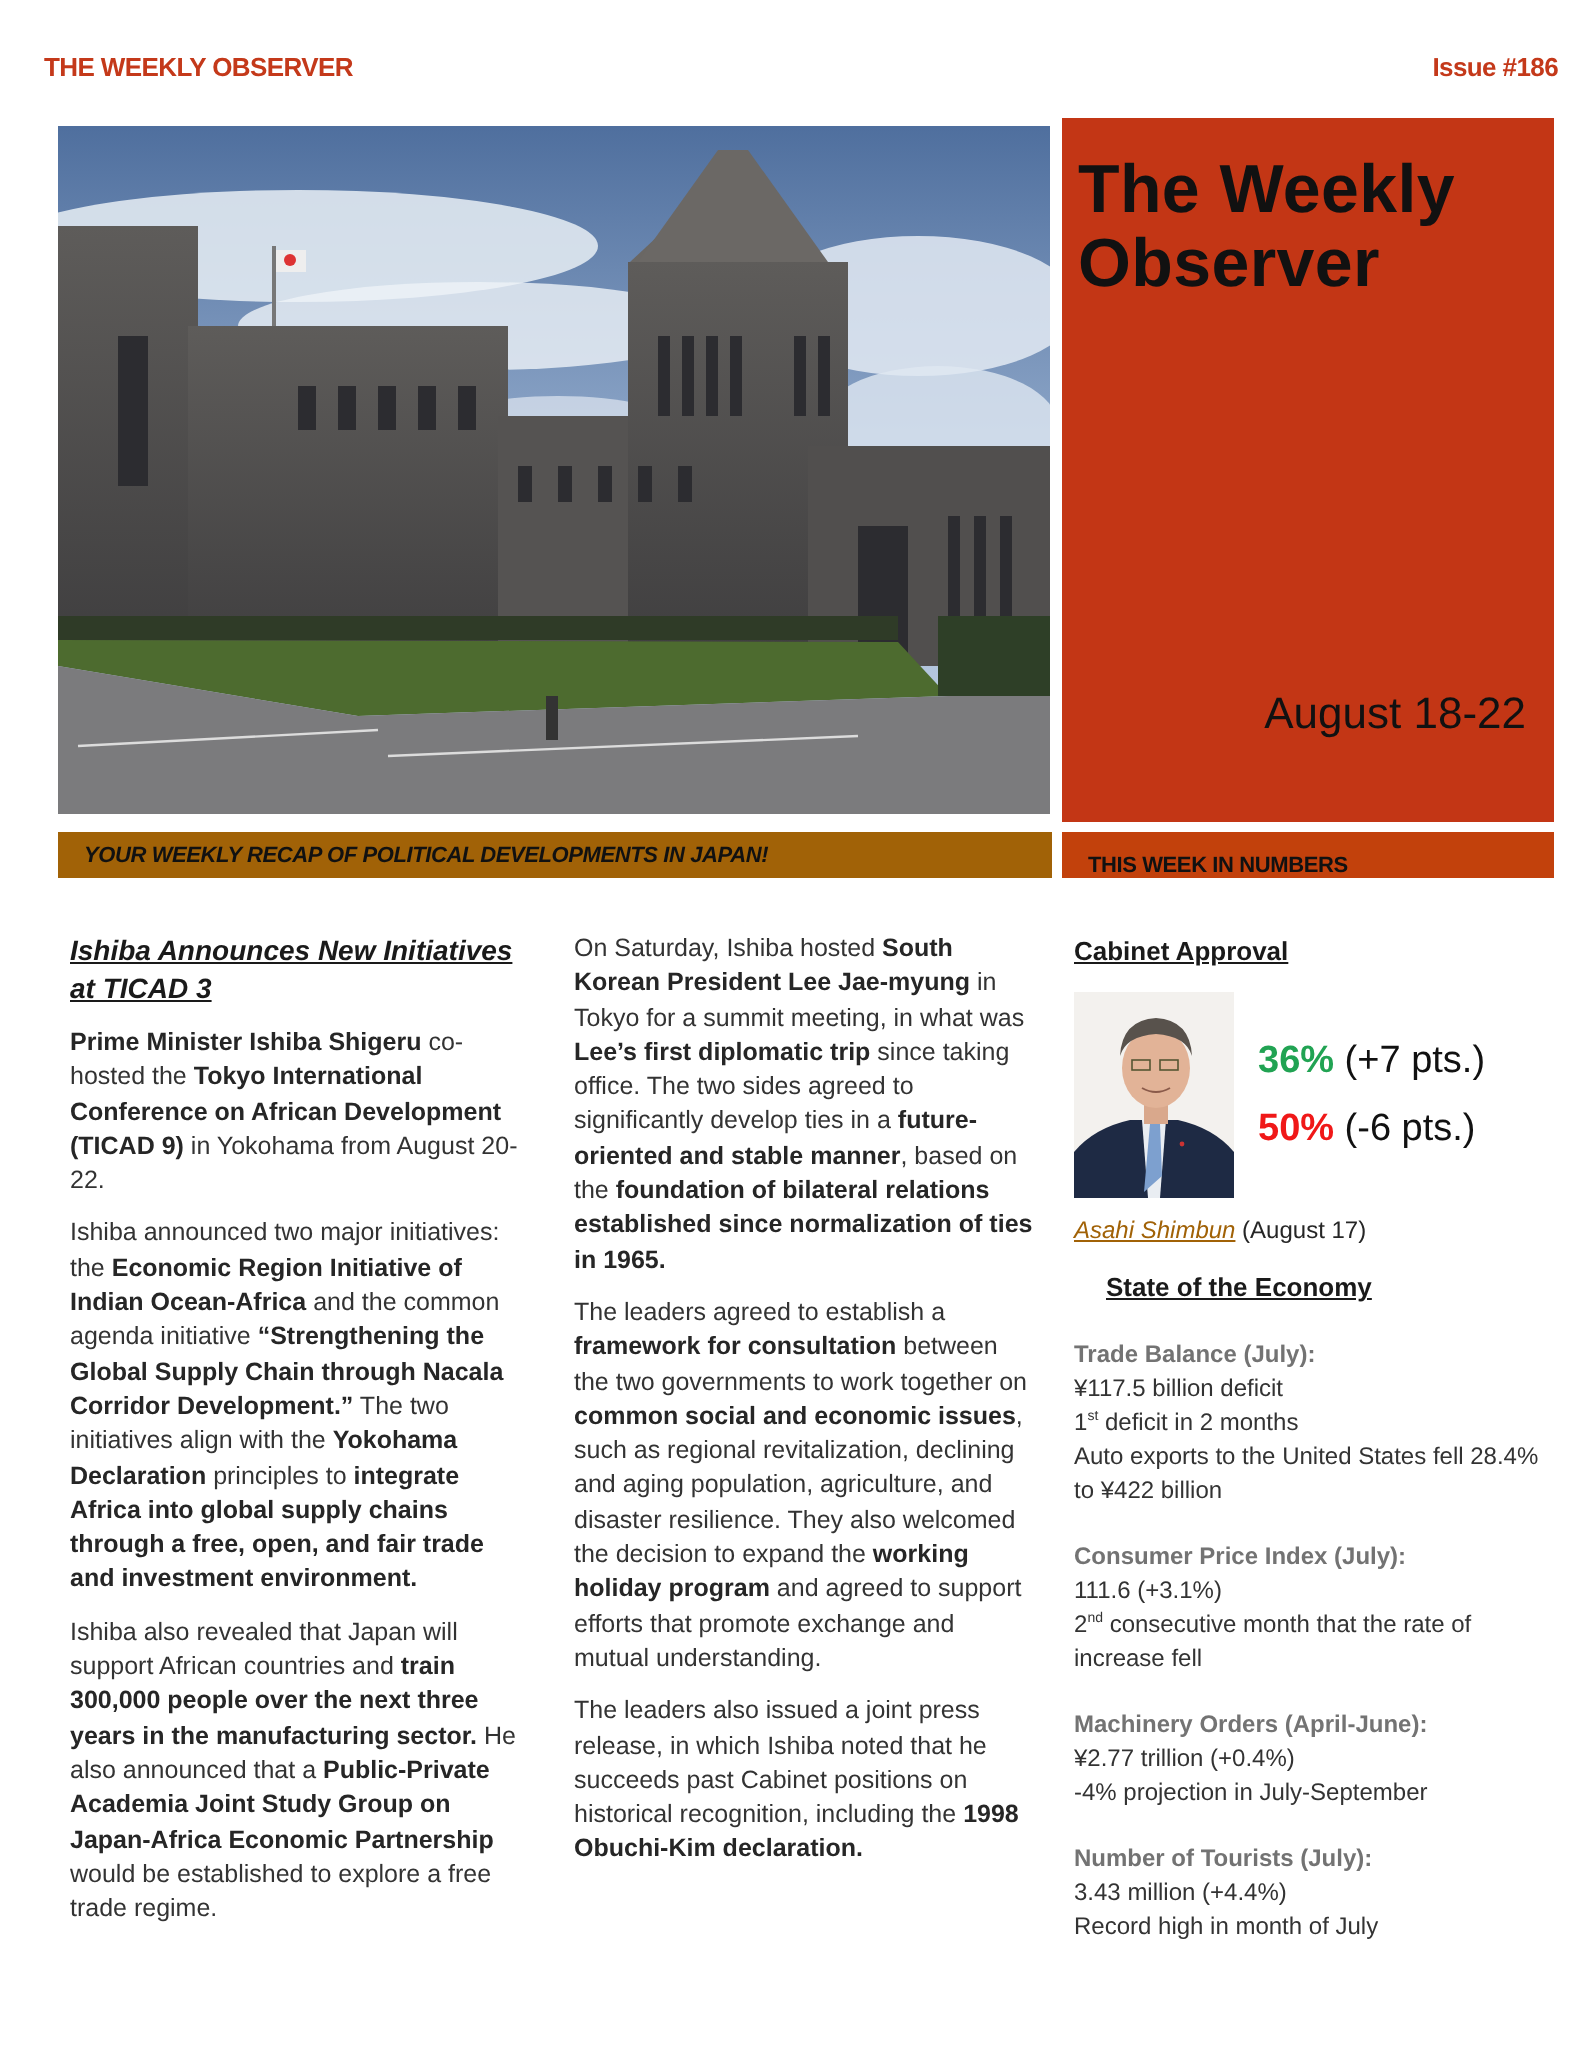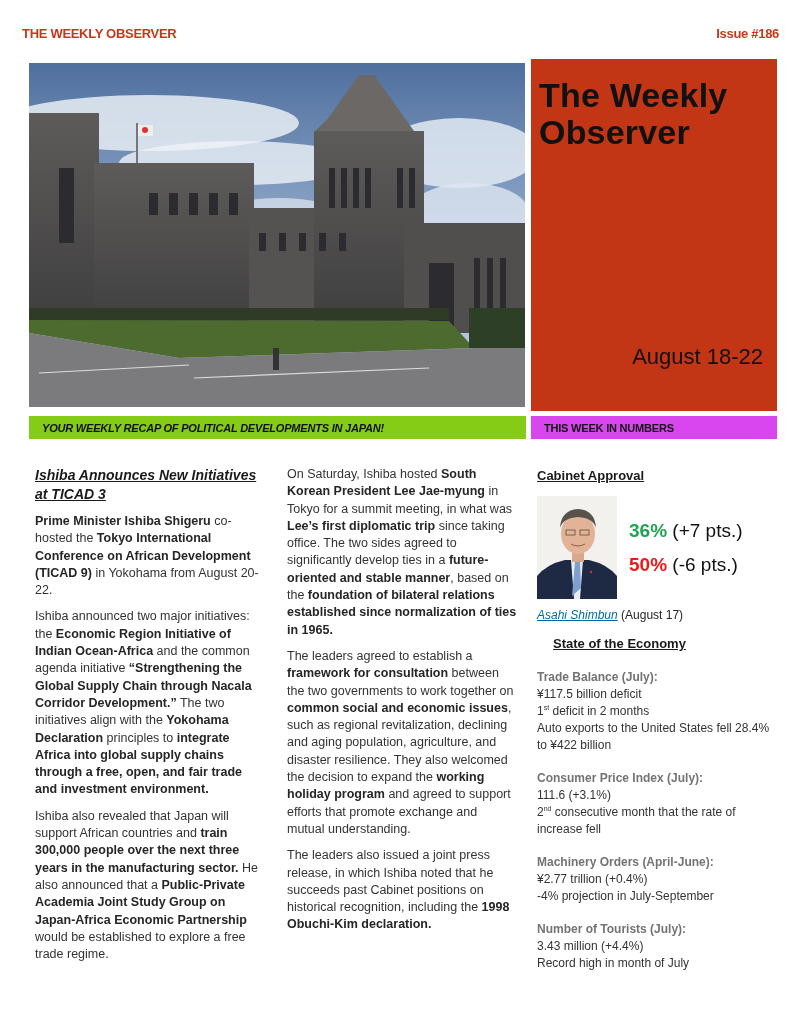--- a/index.html
+++ b/index.html
@@ -9,23 +9,23 @@
     .top-header { position: absolute; left: 22px; right: 12px; top: 24px; height: 18px; display: flex; justify-content: space-between; align-items: center; }
     .top-header .brand, .top-header .issue { color: #c4391a; font-weight: bold; font-size: 13px; letter-spacing: -0.3px; }
 
     .hero-photo { position: absolute; left: 29px; top: 63px; width: 496px; height: 344px; overflow: hidden; background: #6f86a6; }
     .hero-photo svg { width: 100%; height: 100%; display: block; }
 
     .title-panel { position: absolute; left: 531px; top: 59px; width: 246px; height: 352px; background: #c33615; padding-left: 39px; }
     .title-panel .title { position: absolute; left: 8px; top: 18px; font-size: 34px; font-weight: bold; color: #111; line-height: 37px; letter-spacing: 0.2px; }
     .title-panel .date { position: absolute; right: 14px; top: 285px; font-size: 22px; color: #111; }
 
-    .tagline-bar { position: absolute; left: 29px; top: 416px; width: 497px; height: 23px; background: #84cc16; display: flex; align-items: center; padding-left: 13px; }
+    .tagline-bar { position: absolute; left: 29px; top: 416px; width: 497px; height: 23px; background: #a16207; display: flex; align-items: center; padding-left: 13px; }
     .tagline-bar span { font-style: italic; font-weight: bold; font-size: 11px; color: #111; letter-spacing: -0.2px; }
-    .numbers-bar { position: absolute; left: 531px; top: 416px; width: 246px; height: 23px; background: #d946ef; display: flex; align-items: center; padding-left: 13px; }
+    .numbers-bar { position: absolute; left: 531px; top: 416px; width: 246px; height: 23px; background: #c2410c; display: flex; align-items: flex-end; padding-left: 13px; }
     .numbers-bar span { font-weight: bold; font-size: 11px; color: #111; letter-spacing: -0.2px; }
 
     .col { position: absolute; top: 466px; font-size: 12.5px; line-height: 17.3px; color: #333; }
     .col-1 { left: 35px; width: 225px; }
     .col-2 { left: 287px; width: 230px; }
     .col-3 { left: 537px; width: 245px; }
 
     .article-title { font-style: italic; font-weight: bold; text-decoration: underline; font-size: 14px; line-height: 19px; color: #1a1a1a; margin-bottom: 9px; }
     .col p { margin-bottom: 9px; }
     .col b { color: #262626; }
@@ -34,21 +34,21 @@
 
     .approval-block { display: flex; align-items: center; margin-top: 11px; }
     .portrait { width: 80px; height: 103px; background: #f1efec; position: relative; overflow: hidden; }
     .portrait svg { width: 100%; height: 100%; display: block; }
     .approval-figures { margin-left: 12px; }
     .approval-line { font-size: 19px; line-height: 23px; color: #111; margin: 10px 0 11px 0; }
     .approval-line .pos { color: #21a353; font-weight: bold; }
     .approval-line .neg { color: #f01818; font-weight: bold; }
 
     .source-line { margin-top: 8px; font-size: 12px; color: #262626; }
-    .source-line a { color: #0369a1; font-style: italic; text-decoration: underline; }
+    .source-line a { color: #a16207; font-style: italic; text-decoration: underline; }
 
     .econ-title { margin-top: 10px; margin-left: 16px; }
     .econ-block { margin-top: 16px; font-size: 12px; line-height: 17px; color: #333; }
     .econ-block .econ-head { font-weight: bold; color: #737373; }
     .econ-block sup { font-size: 7px; vertical-align: super; line-height: 0; }
   </style>
 </head>
 <body>
 
 <div class="top-header">

